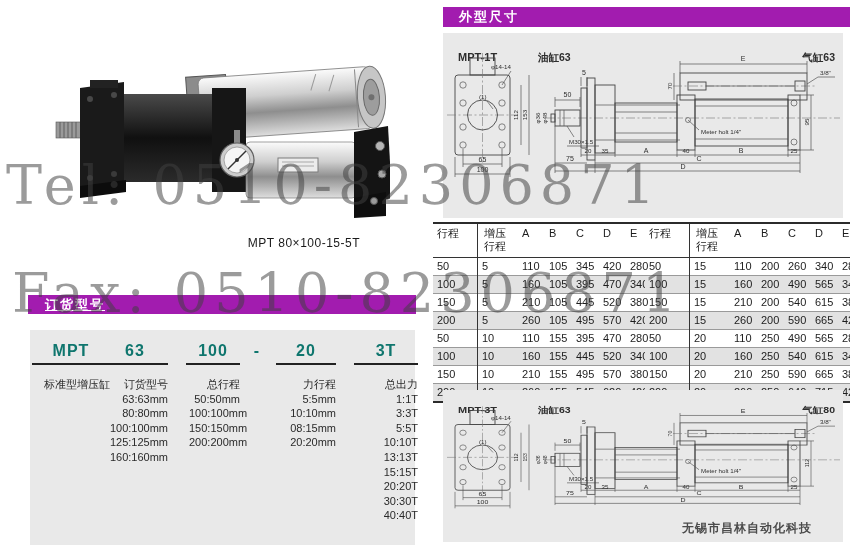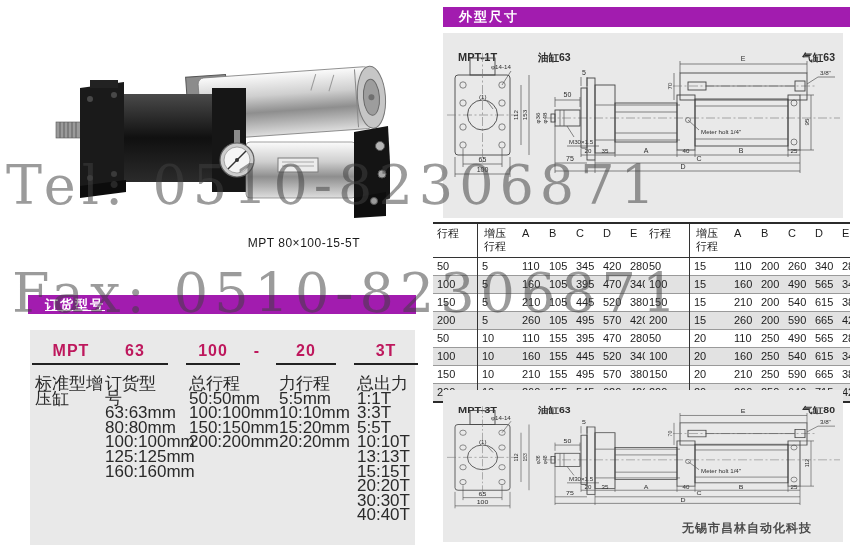--- a/index.html
+++ b/index.html
@@ -22,24 +22,24 @@
   #dpanel1{left:443px;top:33px;width:400px;height:185px;}
   #dpanel2{left:443px;top:390px;width:400px;height:152px;}
   
   #photo{position:absolute;left:50px;top:58px;width:340px;height:178px;}
   #caption{position:absolute;left:60px;top:236px;width:300px;text-align:right;
            font-size:12px;color:#1a1a1a;letter-spacing:.5px;}
   
   .ocol{position:absolute;top:12px;}
   .oc0{left:2px;width:78px}.oc1{left:72px;width:66px}.oc2{left:156px;width:54px}
   .oc3{left:214px;width:26px}.oc4{left:246px;width:60px}.oc5{left:324px;width:64px}
-  .ocode{font-weight:bold;font-size:16px;text-align:center;letter-spacing:1px;color:#be185d;
+  .ocode{font-weight:bold;font-size:16px;text-align:center;letter-spacing:1px;color:#0f766e;
          border-bottom:2px solid #222;padding-bottom:3px;}
   .ocode.nol{border-bottom:none;}
-  .oitems{margin-top:12px;font-size:17px;line-height:14.6px;color:#2a2a2a;padding-left:3px;}
+  .oitems{margin-top:12px;font-size:11px;line-height:14.6px;color:#2a2a2a;padding-left:3px;text-align:right;}
   
   table.dimtable{position:absolute;top:222px;border-collapse:collapse;font-size:11px;color:#1d1d1d;
          border-top:2px solid #2b2b2b;border-bottom:2px solid #2b2b2b;table-layout:fixed;}
   #t0{left:433px;width:206px}
   #t1{left:645px;width:204px}
   .dimtable th,.dimtable td{font-weight:normal;text-align:left;padding:2px 0 2px 4px;line-height:13px;}
   .dimtable thead th{border-bottom:1px solid #333;vertical-align:top;padding-top:3px;padding-bottom:4px;}
   .dimtable tbody tr{border-bottom:1px solid #9a9a9a;}
   .dimtable tbody tr:last-child{border-bottom:none;}
   .dimtable th:first-child,.dimtable td:first-child{border-right:1px solid #333;width:40px;}
@@ -178,21 +178,21 @@
         <div class="ocol oc3">
           <div class="ocode nol">-</div>
           <div class="oitems"></div>
         </div>
         <div class="ocol oc4">
           <div class="ocode">20</div>
           <div class="oitems">
             <div class="oitem">力行程</div>
             <div class="oitem">5:5mm</div>
             <div class="oitem">10:10mm</div>
-            <div class="oitem">15:20mm</div>
+            <div class="oitem">08:15mm</div>
             <div class="oitem">20:20mm</div>
           </div>
         </div>
         <div class="ocol oc5">
           <div class="ocode">3T</div>
           <div class="oitems">
             <div class="oitem">总出力</div>
             <div class="oitem">1:1T</div>
             <div class="oitem">3:3T</div>
             <div class="oitem">5:5T</div>

